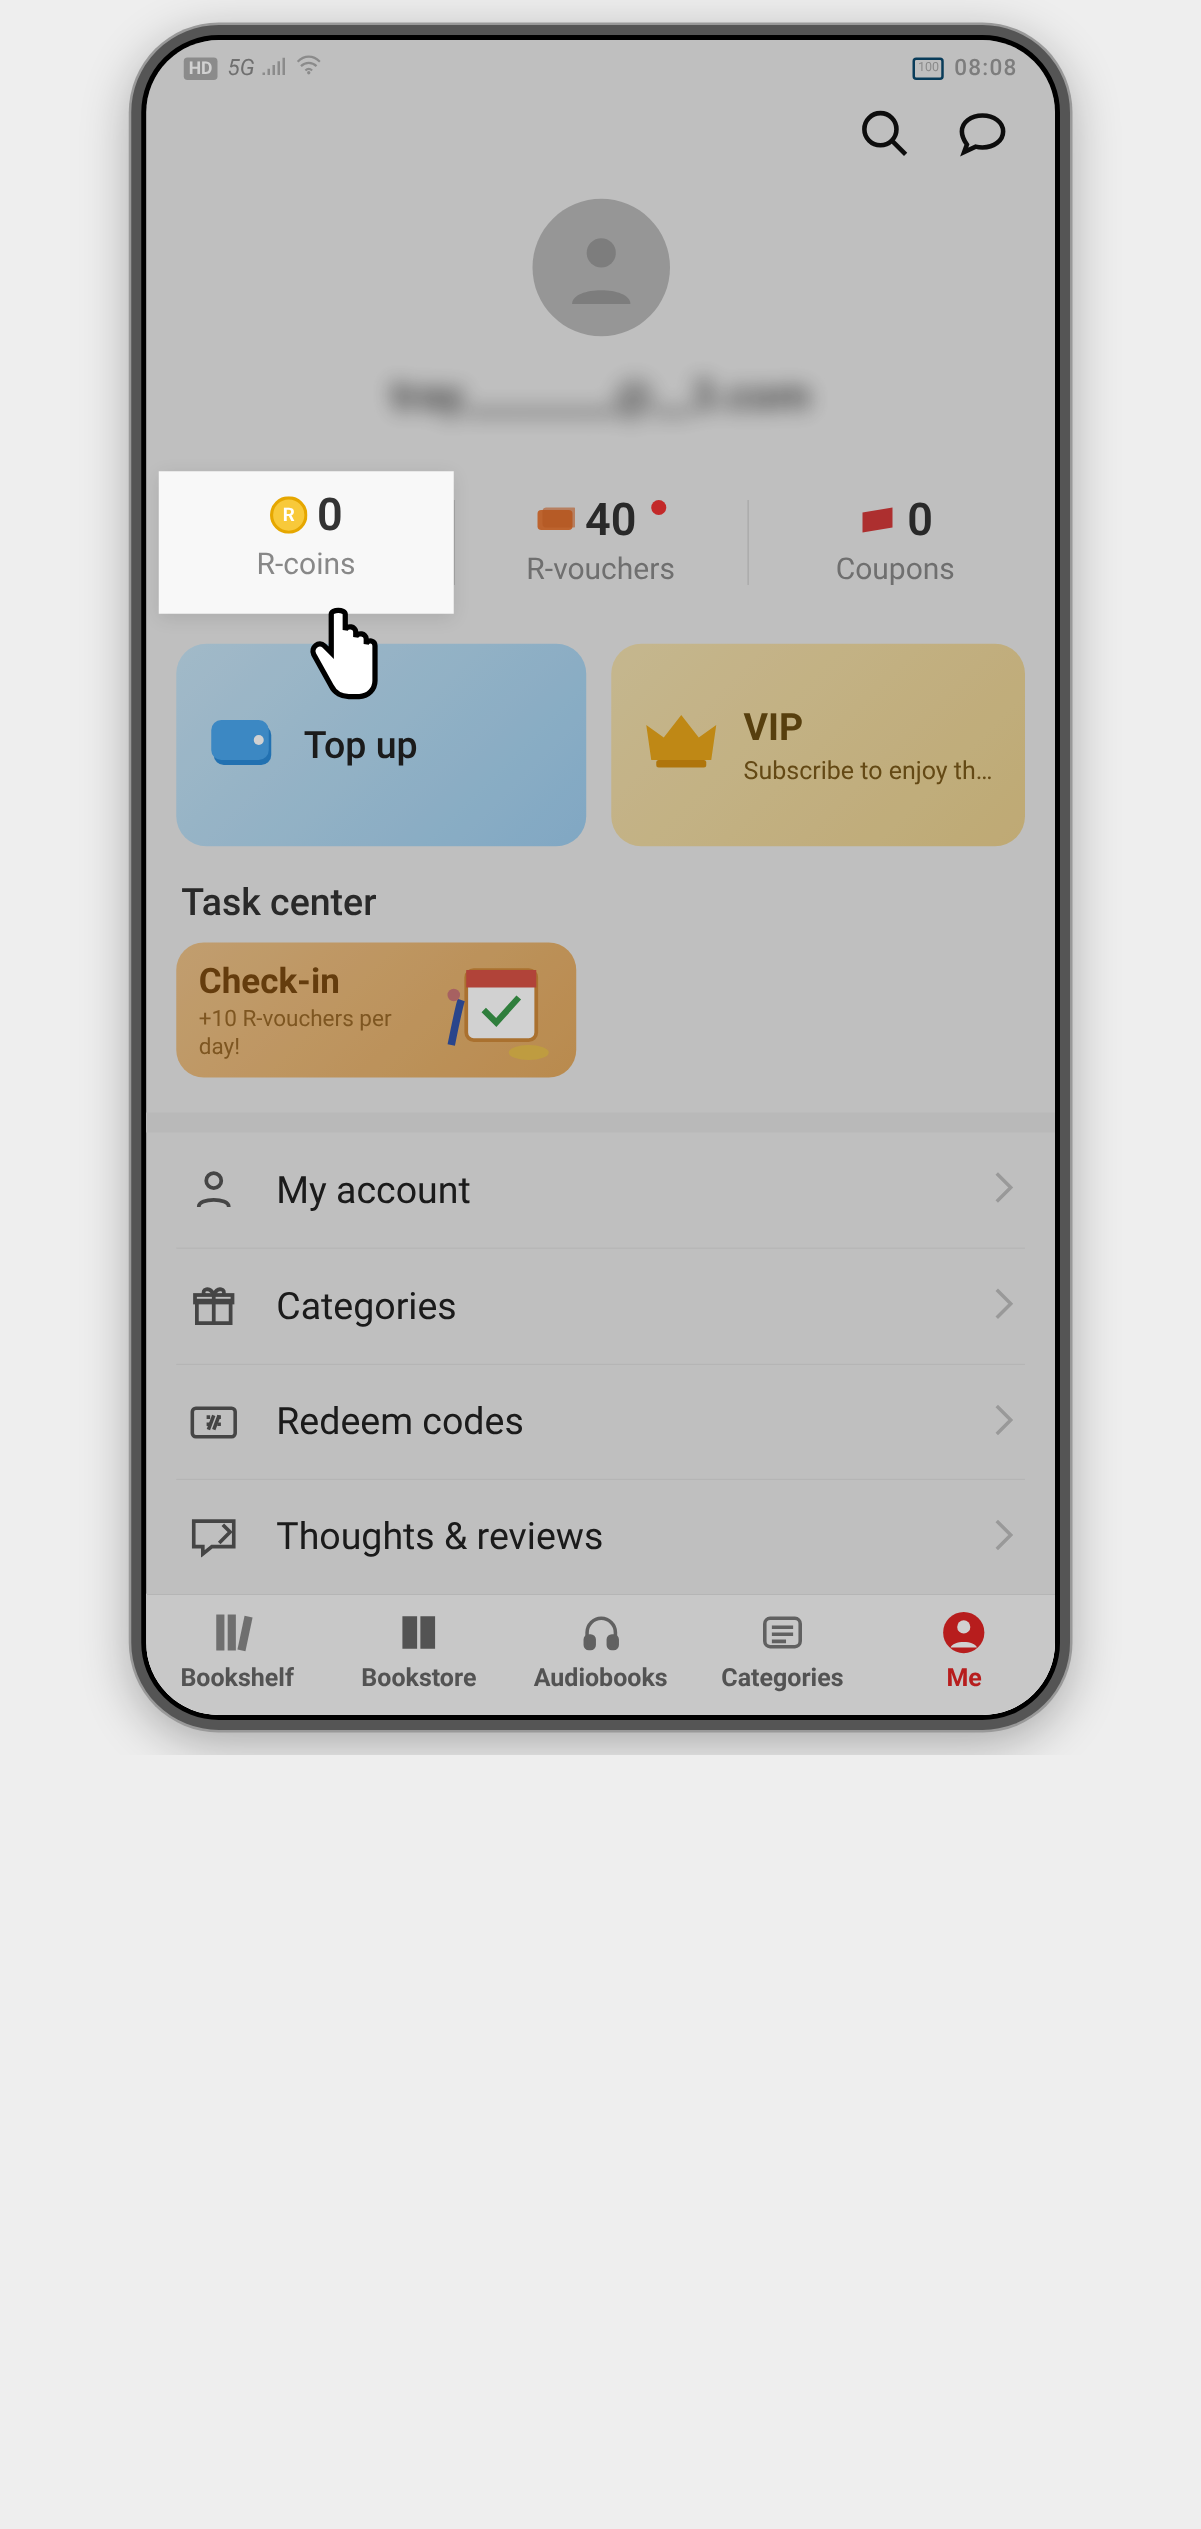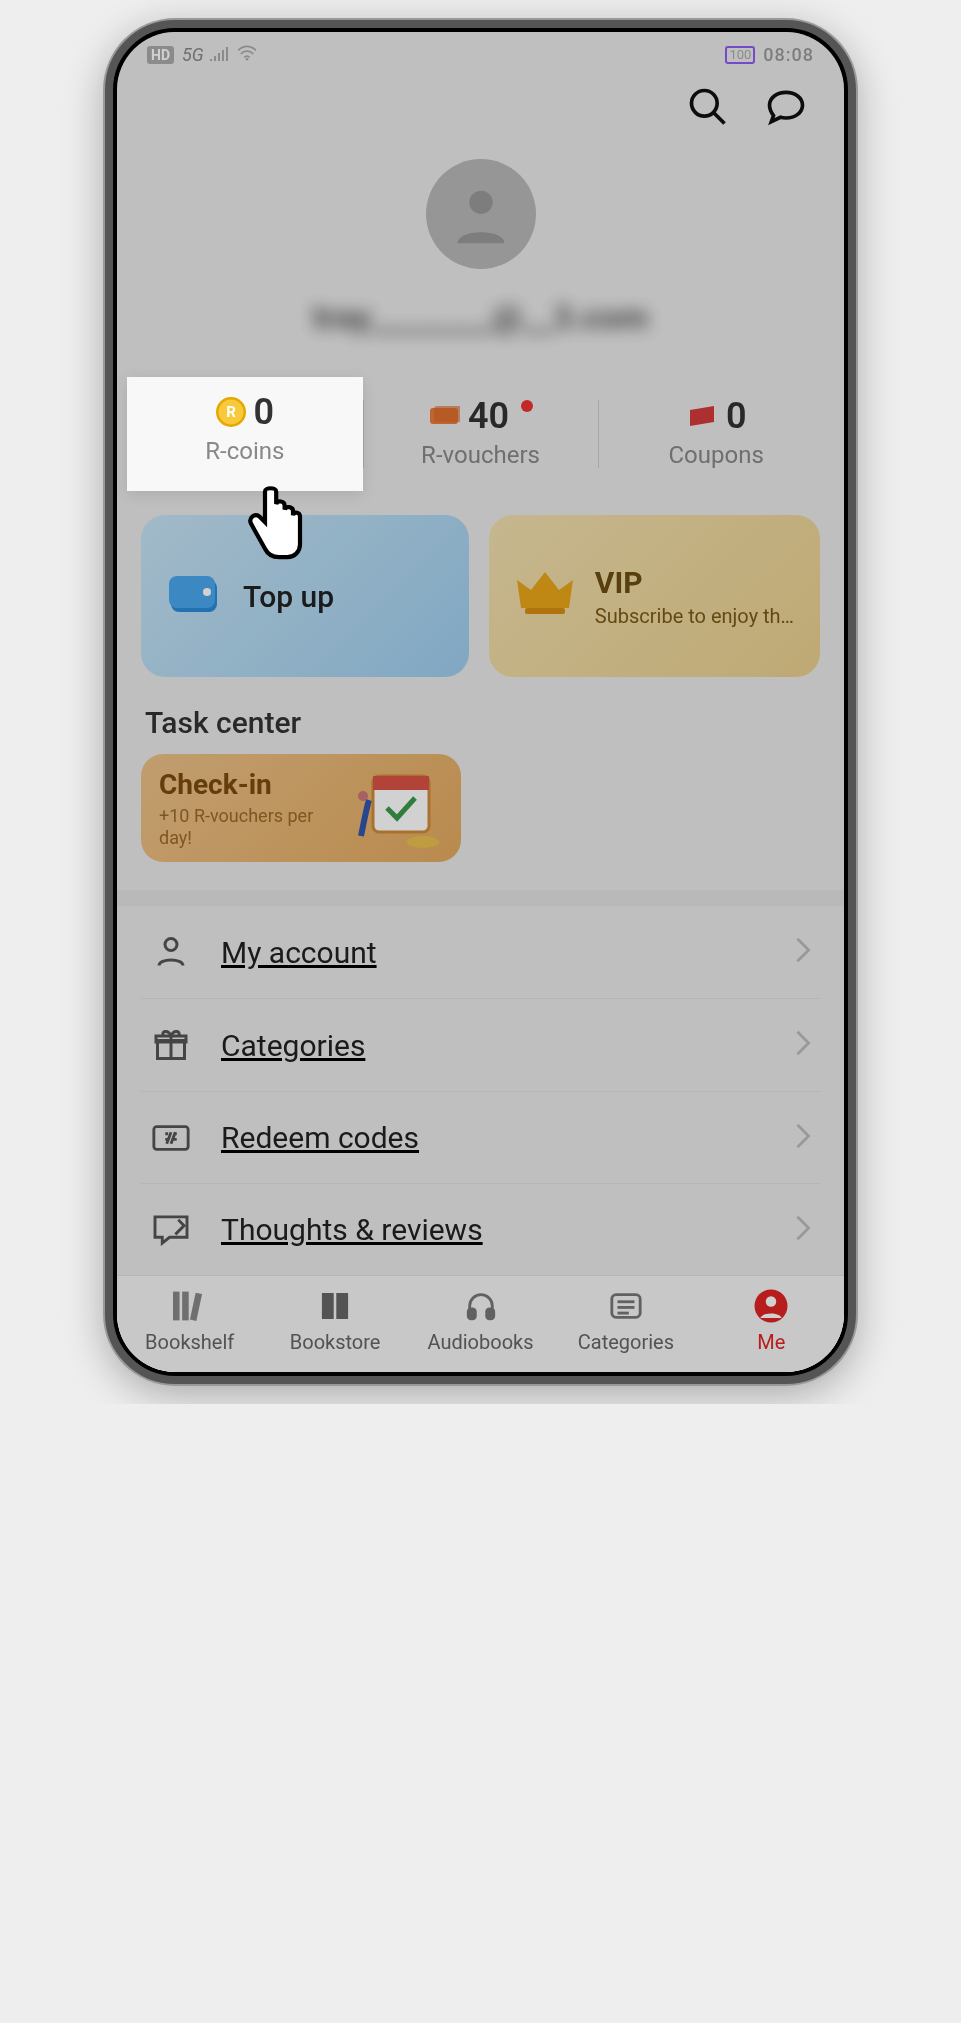--- a/index.html
+++ b/index.html
@@ -41,21 +41,21 @@
     padding: 12px 30px 6px;
     font-size: 18px;
     color: #888;
   }
   .status-left, .status-right { display: flex; align-items: center; gap: 8px; }
   .hd-badge {
     background: #aaa; color: #fff; font-weight: 700;
     font-size: 14px; padding: 1px 4px; border-radius: 3px;
   }
   .sb-time { color: #999; font-weight: 500; letter-spacing: 1px; }
-  .batt-box { border:2px solid #8b5cf6; border-radius:3px; font-size:13px; padding:0 2px; line-height:14px; color:#aaa;}
+  .batt-box { border:2px solid #0c4a6e; border-radius:3px; font-size:10px; padding:0 2px; line-height:14px; color:#aaa;}
   
   .header-icons {
     display: flex; justify-content: flex-end; gap: 34px;
     padding: 14px 36px 8px;
   }
   .header-icons svg { width: 44px; height: 44px; }
   
   .profile {
     display:flex; flex-direction:column; align-items:center;
     padding: 18px 0 10px;
@@ -121,35 +121,36 @@
     background: linear-gradient(135deg,#ecc188,#e2a95f);
     border-radius:22px; padding:16px 18px;
     display:flex; gap:10px; align-items:center;
   }
   .checkin-texts { flex:1; }
   .checkin-title { font-size:28px; font-weight:700; color:#7a4a10; }
   .checkin-sub { font-size:18px; color:#9a6a29; margin-top:4px; line-height:1.2;}
   
   .thick-divider { height:16px; background:#e2e2e2; margin-top:28px; }
   
-  .menu-list { padding: 0 24px; text-decoration: underline; }
+  .menu-list { padding: 0 24px; }
   .menu-item {
     display:flex; align-items:center; gap:28px;
     padding: 28px 8px;
     border-bottom:1px solid #ddd;
   }
   .menu-item:last-child { border-bottom:none; }
   .mi-icon { width:44px; display:flex; justify-content:center; }
   .mi-label { flex:1; font-size:30px; color:#222; }
   .chev { color:#aaa; }
   
   .bottom-nav {
     display:flex; border-top:1px solid #ddd;
     background:#f4f4f4;
     padding: 12px 0 18px;
+    font-weight: bold;
   }
   .nav-item { flex:1; display:flex; flex-direction:column; align-items:center; gap:6px; }
   .nav-label { font-size:20px; color:#666; }
   .nav-item.active .nav-label { color:#e02424; }
   .nav-ic { height:36px; display:flex; align-items:center; }
 
   
   .phone-frame { transform-origin: top center; }
 </style>
 </head>

